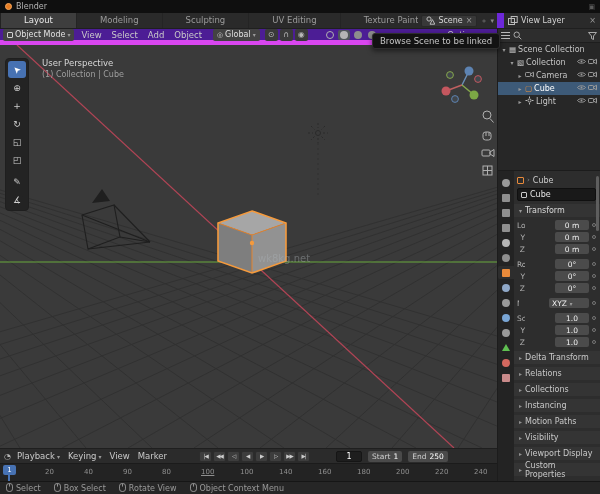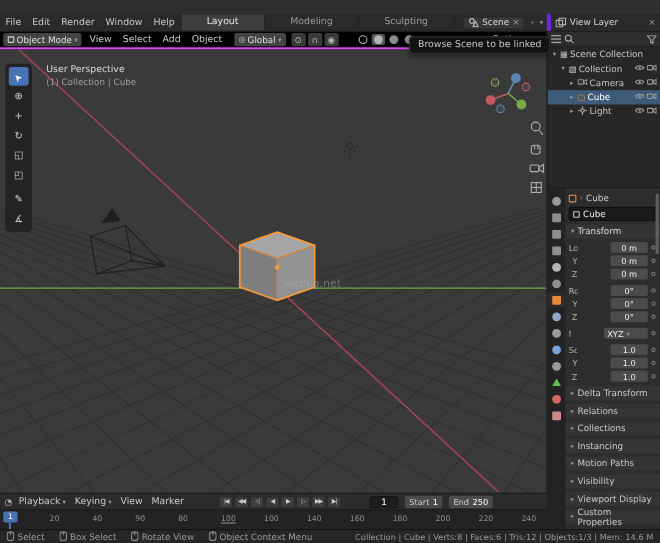--- a/index.html
+++ b/index.html
@@ -20,26 +20,26 @@
   .menus{display:flex;align-items:center;}
   .mitem{padding:0 5px;font-size:8.5px;color:#c9c9c9;white-space:nowrap;}
   .tabs{flex:1;display:flex;align-items:stretch;overflow:hidden;border-left:1px solid #222;}
   .wtab{flex:0 0 auto;padding:0 23px;line-height:15px;color:#9b9b9b;font-size:8.5px;
         border-right:1px solid #242424;background:#2a2a2a;white-space:nowrap;}
   .wtab.act{background:#3e3e3e;color:#e8e8e8;}
   .scene-sel{flex:0 0 auto;display:flex;align-items:center;gap:3px;height:12px;margin:0 3px;
              background:#383838;border:1px solid #272727;border-radius:2px;padding:0 4px;font-size:8px;color:#d5d5d5;}
   .xbtn{color:#9a9a9a;font-size:8px;}
   .hdr-mini{flex:0 0 auto;color:#8a8a8a;font-size:7px;margin-right:3px;}
-  .vl-sel{width:103px;border-left:4px solid #6d28d9;display:flex;align-items:center;gap:3px;
+  .vl-sel{width:103px;border-left:7px solid #6d28d9;display:flex;align-items:center;gap:3px;
           padding:0 4px;background:#2a2a2a;font-size:8px;color:#d5d5d5;}
 
   
-  .row2{position:absolute;left:0;top:29px;width:497px;height:16px;background:#000000;
-        border-bottom:2px solid #d946ef;display:flex;align-items:center;gap:2px;padding:0 3px;}
+  .row2{position:absolute;left:0;top:29px;width:497px;height:16px;background:#4c1d95;
+        border-bottom:5px solid #d946ef;display:flex;align-items:center;gap:2px;padding:0 3px;}
   .pill{display:flex;align-items:center;gap:2px;background:#434343;border-radius:2px;height:12px;
         padding:0 4px;font-size:8px;color:#e0e0e0;white-space:nowrap;}
   .pill .caret,.caret{color:#9a9a9a;font-size:6px;}
   .icobtn{min-width:13px;height:12px;display:flex;align-items:center;justify-content:center;
           color:#b8b8b8;font-size:8px;background:#3a3a3a;border-radius:2px;}
   .shades{display:flex;align-items:center;gap:2px;margin-left:14px;}
   .shade-wrap{padding:1px 2px;border-radius:2px;display:flex;}
   .shade-wrap.active{background:#50565c;}
   .shade{width:8px;height:8px;border-radius:50%;background:#b5b5b5;}
   .shade.wire{background:transparent;border:1px solid #b0b0b0;}
@@ -132,30 +132,28 @@
   .statusbar{position:absolute;left:0;top:481px;width:600px;height:13px;background:#262626;
              border-top:1px solid #161616;display:flex;align-items:center;padding:0 6px;}
   .sitem{display:flex;align-items:center;gap:3px;margin-right:13px;font-size:8px;color:#9a9a9a;white-space:nowrap;}
   .sright{margin-left:auto;font-size:7.5px;color:#9a9a9a;white-space:nowrap;overflow:hidden;}
 </style>
 </head>
 <body>
 
 <div class="app">
 
+  <div class="titlebar">
+    <span class="logo"></span>
+    <span>Blender</span>
+    <span class="tb-right">▣</span>
+  </div>
 
   <div class="row1">
     <div class="row1-left">
-      <div class="menus">
-          <div class="mitem">File</div>
-          <div class="mitem">Edit</div>
-          <div class="mitem">Render</div>
-          <div class="mitem">Window</div>
-          <div class="mitem">Help</div>
-        </div>
       <div class="tabs">
           <div class="wtab act">Layout</div>
           <div class="wtab">Modeling</div>
           <div class="wtab">Sculpting</div>
           <div class="wtab">UV Editing</div>
           <div class="wtab">Texture Paint</div>
         </div>
       <div class="scene-s" style="display:flex;align-items:center;">
         <div class="scene-sel">
           <svg width="9" height="9" viewBox="0 0 9 9">
@@ -682,16 +680,15 @@
           <span>Rotate View</span>
         </div>
         <div class="sitem">
           <span><svg width="7" height="9" viewBox="0 0 7 9">
               <rect x="0.5" y="0.5" width="6" height="8" rx="2.6" fill="none" stroke="#8f8f8f"></rect>
               <line x1="3.5" y1="0.5" x2="3.5" y2="3.6" stroke="#8f8f8f"></line>
             </svg></span>
           <span>Object Context Menu</span>
         </div>
       </div>
-    <div class="sright">Collection | Cube | Verts:8 | Faces:6 | Tris:12 | Objects:1/3 | Mem: 14.6 M</div>
   </div>
 
 </div>
 
 </body></html>

